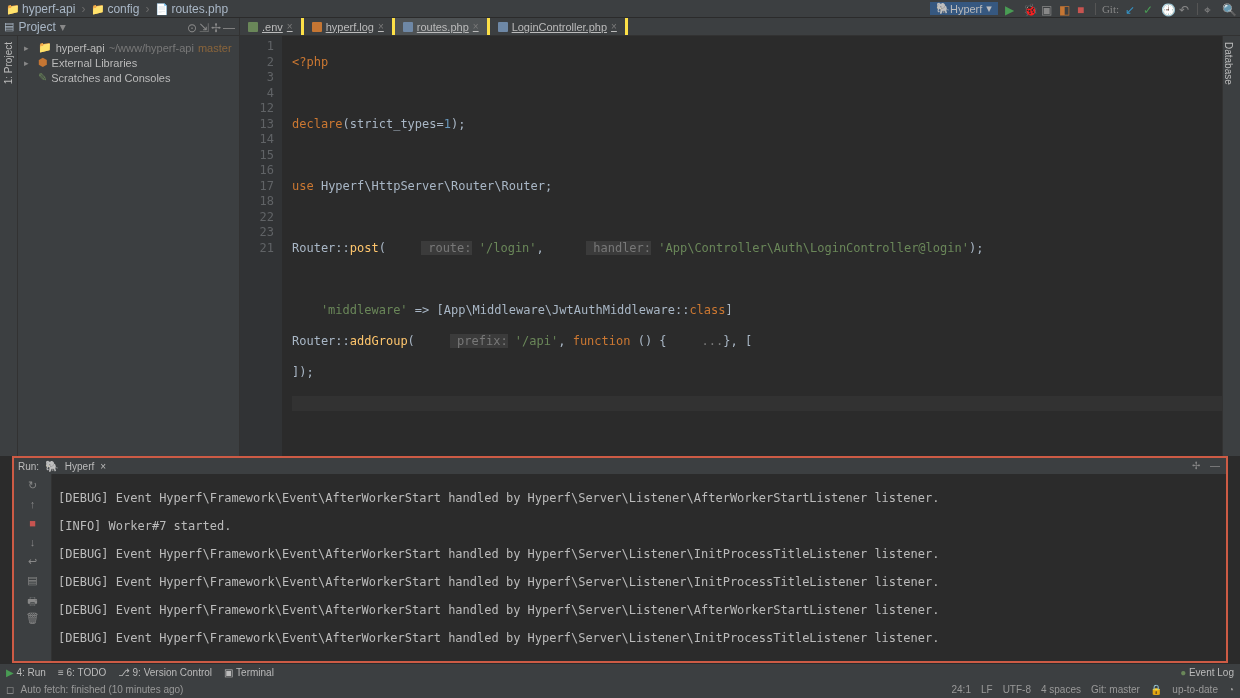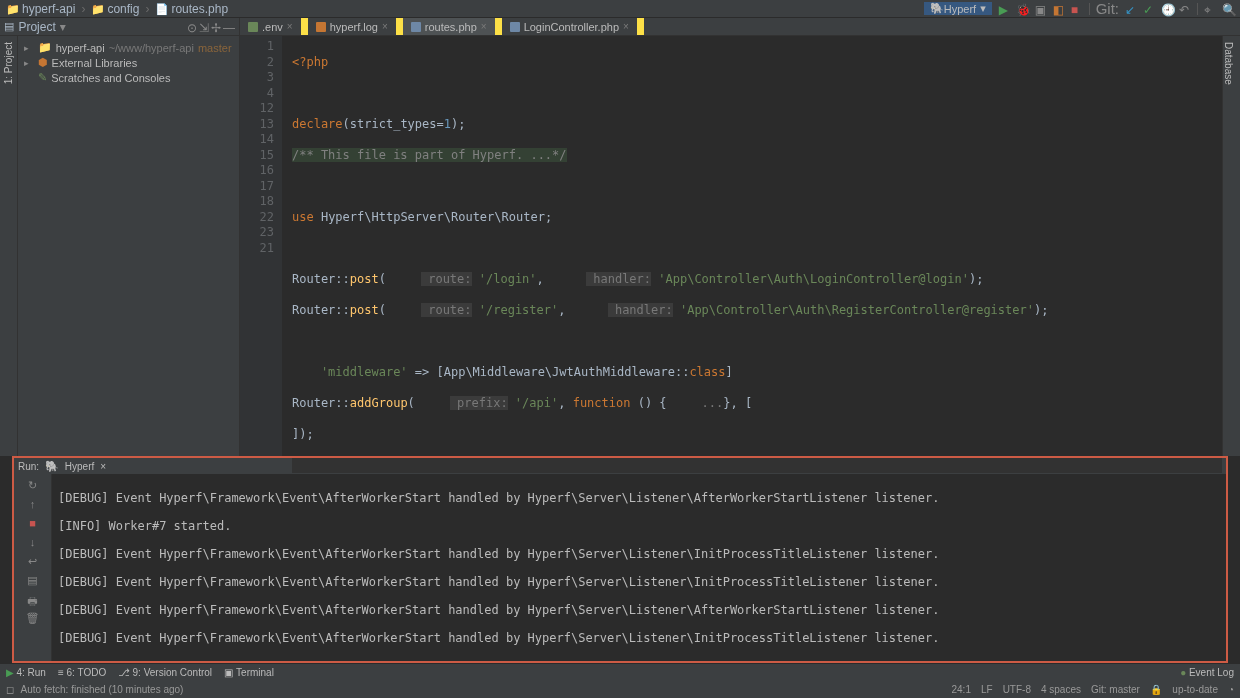--- a/index.html
+++ b/index.html
@@ -31,21 +31,21 @@
 .hyperf-btn {
   background: #365880;
   border: 1px solid #3c3f41;
   color: #bbb;
   padding: 0 6px;
   font-size: 11px;
   display: flex; align-items: center;
 }
 .tb-icon { width: 12px; height: 12px; display: inline-block; }
 .green { color: #499c54; }
-.git-label { color: #888; font-size: 15px; }
+.git-label { color: #888; font-size: 11px; font-family: Liberation Serif, serif; }
 .toolbar2 {
   height: 18px;
   background: #3c3f41;
   display: flex;
   align-items: center;
   border-bottom: 1px solid #323232;
 }
 .project-pane-header {
   width: 240px;
   display: flex;
@@ -54,23 +54,24 @@
   border-right: 1px solid #323232;
   height: 100%;
 }
 .tabs-row { display: flex; align-items: center; height: 100%; }
 .tab {
   padding: 0 8px;
   height: 100%;
   display: flex;
   align-items: center;
   gap: 4px;
-  border-right: 7px solid #fde047;
+  border-right: 3px solid #fde047;
   color: #bbb;
   font-size: 11px;
+  text-decoration: underline;
 }
 .tab.active { background: #4e5254; }
 .tab .close-x { color: #7a7a7a; font-size: 10px; }
 .main-row { display: flex; height: 420px; }
 .left-strip {
   width: 18px;
   background: #3c3f41;
   border-right: 1px solid #323232;
   display: flex; flex-direction: column;
   align-items: center;
@@ -316,26 +317,24 @@
       <div>17</div>
       <div>18</div>
       <div>22</div>
       <div>23</div>
       <div>21</div>
     </div>
     <div class="code">
 <div class="code-line"><span class="kw">&lt;?php</span></div>
 <div class="code-line"></div>
 <div class="code-line"><span class="kw">declare</span><span>(strict_types=</span><span class="num">1</span><span>);</span></div>
-<div class="code-line"><span class="cmt" style="background:#344134">/** This file is part of Hyperf. ...*/</span></div>
 <div class="code-line"></div>
 <div class="code-line"><span class="kw">use</span><span class="ns"> Hyperf\HttpServer\Router\Router;</span></div>
 <div class="code-line"></div>
 <div class="code-line"><span class="cls">Router</span><span class="op">::</span><span class="func">post</span><span>(</span><span class="hint" style="background:#3b3b3b"> route:</span><span class="str"> '/login'</span><span>, </span><span class="hint" style="background:#3b3b3b"> handler:</span><span class="str"> 'App\Controller\Auth\LoginController@login'</span><span>);</span></div>
-<div class="code-line"><span class="cls">Router</span><span class="op">::</span><span class="func">post</span><span>(</span><span class="hint" style="background:#3b3b3b"> route:</span><span class="str"> '/register'</span><span>, </span><span class="hint" style="background:#3b3b3b"> handler:</span><span class="str"> 'App\Controller\Auth\RegisterController@register'</span><span>);</span></div>
 <div class="code-line"></div>
 <div class="code-line"><span class="str">    'middleware'</span><span> =&gt; </span><span class="ns">[App\Middleware\JwtAuthMiddleware</span><span class="op">::</span><span class="kw">class</span><span>]</span></div>
 <div class="code-line"><span class="cls">Router</span><span class="op">::</span><span class="func">addGroup</span><span>(</span><span class="hint" style="background:#3b3b3b"> prefix:</span><span class="str"> '/api'</span><span>, </span><span class="kw">function</span><span> () {</span><span class="hint">...</span><span>}, [</span></div>
 <div class="code-line"><span>]);</span></div>
 <div class="code-line hl"></div>
     </div>
   </div>
   <div class="right-strip">
     <div class="right-vtab">Database</div>
   </div>

